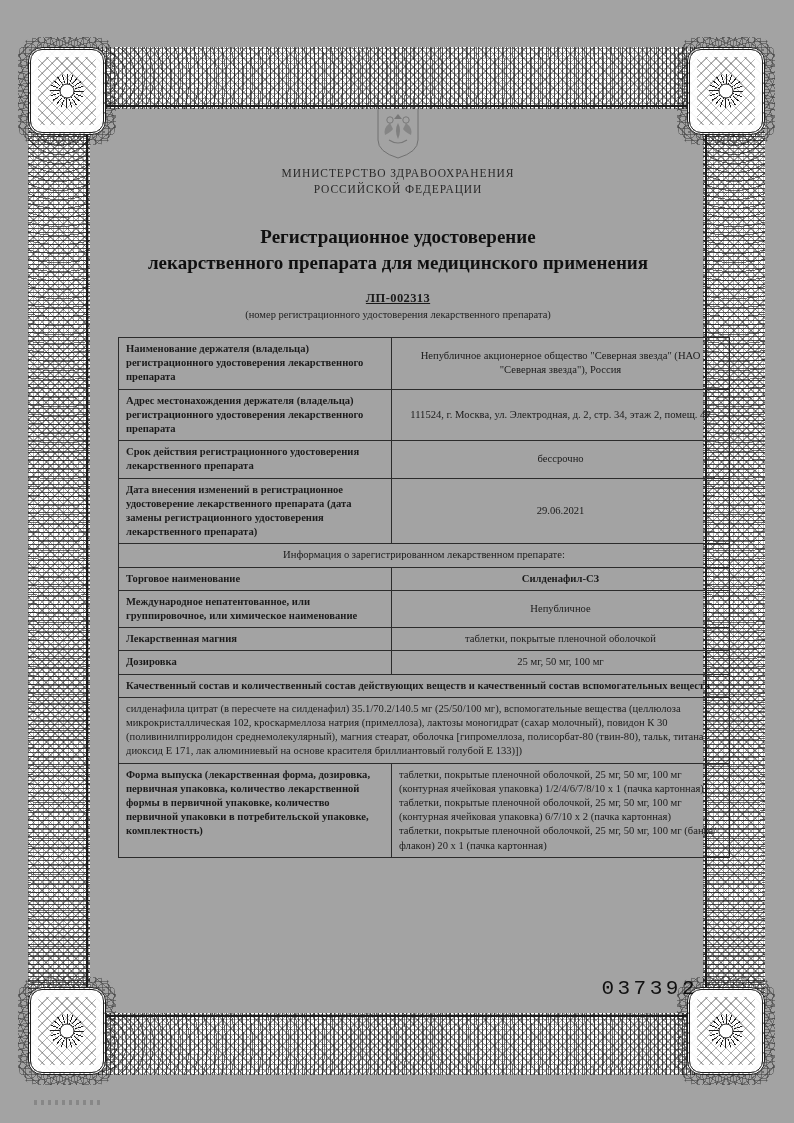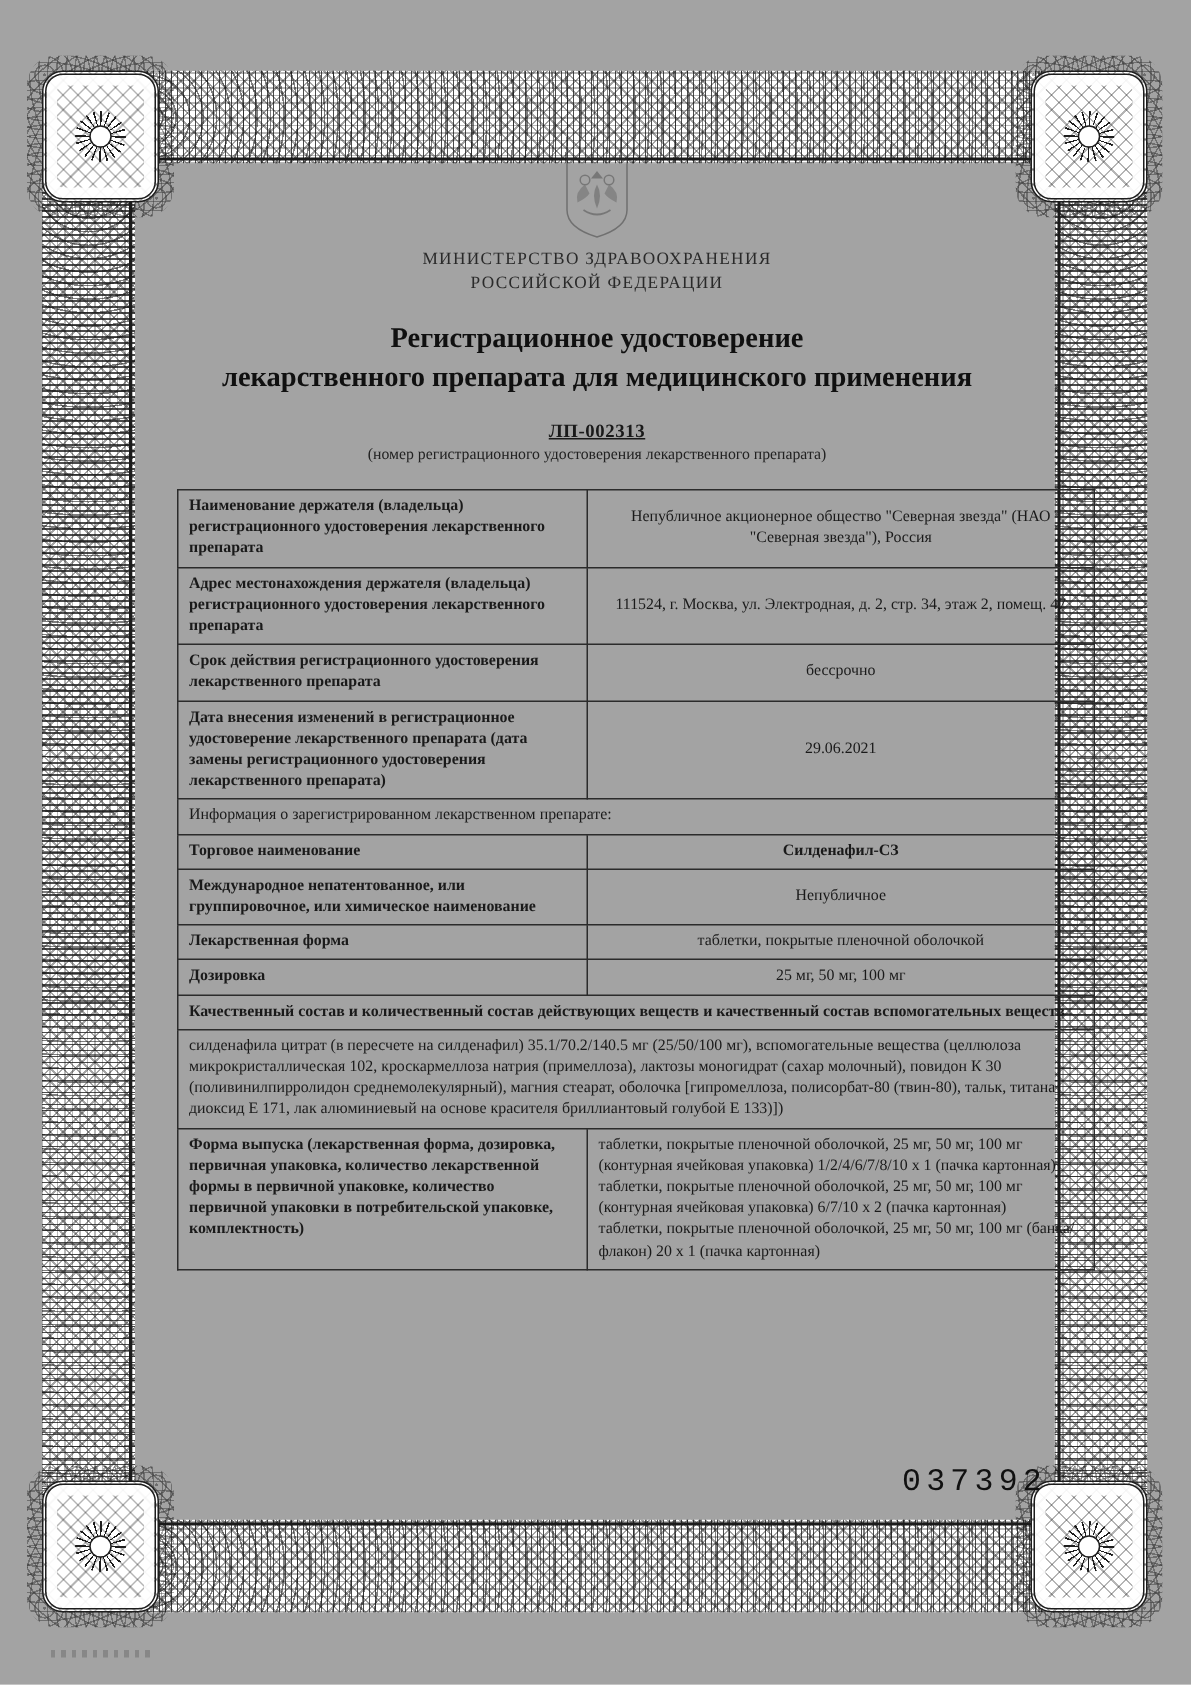--- a/index.html
+++ b/index.html
@@ -102,21 +102,21 @@
   .content{
     position:absolute;left:100px;top:104px;width:596px;
   }
   .emblem{width:46px;height:56px;margin:0 auto 6px;display:block;opacity:.45;}
   .ministry{
     text-align:center;font-size:11.5px;letter-spacing:.9px;
     line-height:14px;margin-top:2px;color:#2a2a2a;
   }
   .doc-title{
     text-align:center;font-weight:bold;font-size:19px;line-height:26px;
-    margin-top:17px;color:#101010;
+    margin-top:28px;color:#101010;
   }
   .reg-no{
     text-align:center;margin-top:15px;font-weight:bold;font-size:12.5px;
     text-decoration:underline;letter-spacing:.4px;
   }
   .reg-no-caption{
     text-align:center;font-size:10.5px;margin-top:3px;color:#222;
   }
 
   table.reg{
@@ -127,21 +127,21 @@
     border:1px solid #2b2b2b;
     padding:4px 7px;
     vertical-align:middle;
     font-size:10.6px;
     line-height:14.2px;
   }
   td.lbl{width:258px;font-weight:bold;text-align:left;}
   td.val{text-align:center;}
   td.val.bold{font-weight:bold;}
   td.section{
-    text-align:left;font-weight:normal;border-left:1px solid #2b2b2b;
+    text-align:center;font-weight:normal;border-left:1px solid #2b2b2b;
     border-right:1px solid #2b2b2b;font-size:11px;padding:5px 4px;
   }
   td.full{font-weight:bold;text-align:left;}
   td.para{font-weight:normal;text-align:left;line-height:14.6px;}
   td.val.left{text-align:left;vertical-align:top;}
   td.lbl.top{vertical-align:top;}
   .serial{
     position:absolute;right:96px;top:977px;
     font-family:"Liberation Mono", monospace;
     font-size:21px;letter-spacing:3.5px;color:#111;
@@ -245,21 +245,21 @@
         </tr>
         <tr>
           <td class="lbl">Торговое наименование</td>
           <td class="val bold">Силденафил-СЗ</td>
         </tr>
         <tr>
           <td class="lbl">Международное непатентованное, или группировочное, или химическое наименование</td>
           <td class="val">Непубличное</td>
         </tr>
         <tr>
-          <td class="lbl">Лекарственная форма</td>
+          <td class="lbl">Лекарственная магния</td>
           <td class="val">таблетки, покрытые пленочной оболочкой</td>
         </tr>
         <tr>
           <td class="lbl">Дозировка</td>
           <td class="val">25 мг, 50 мг, 100 мг</td>
         </tr>
         <tr>
           <td class="full" colspan="2">Качественный состав и количественный состав действующих веществ и качественный состав вспомогательных веществ</td>
         </tr>
         <tr>

